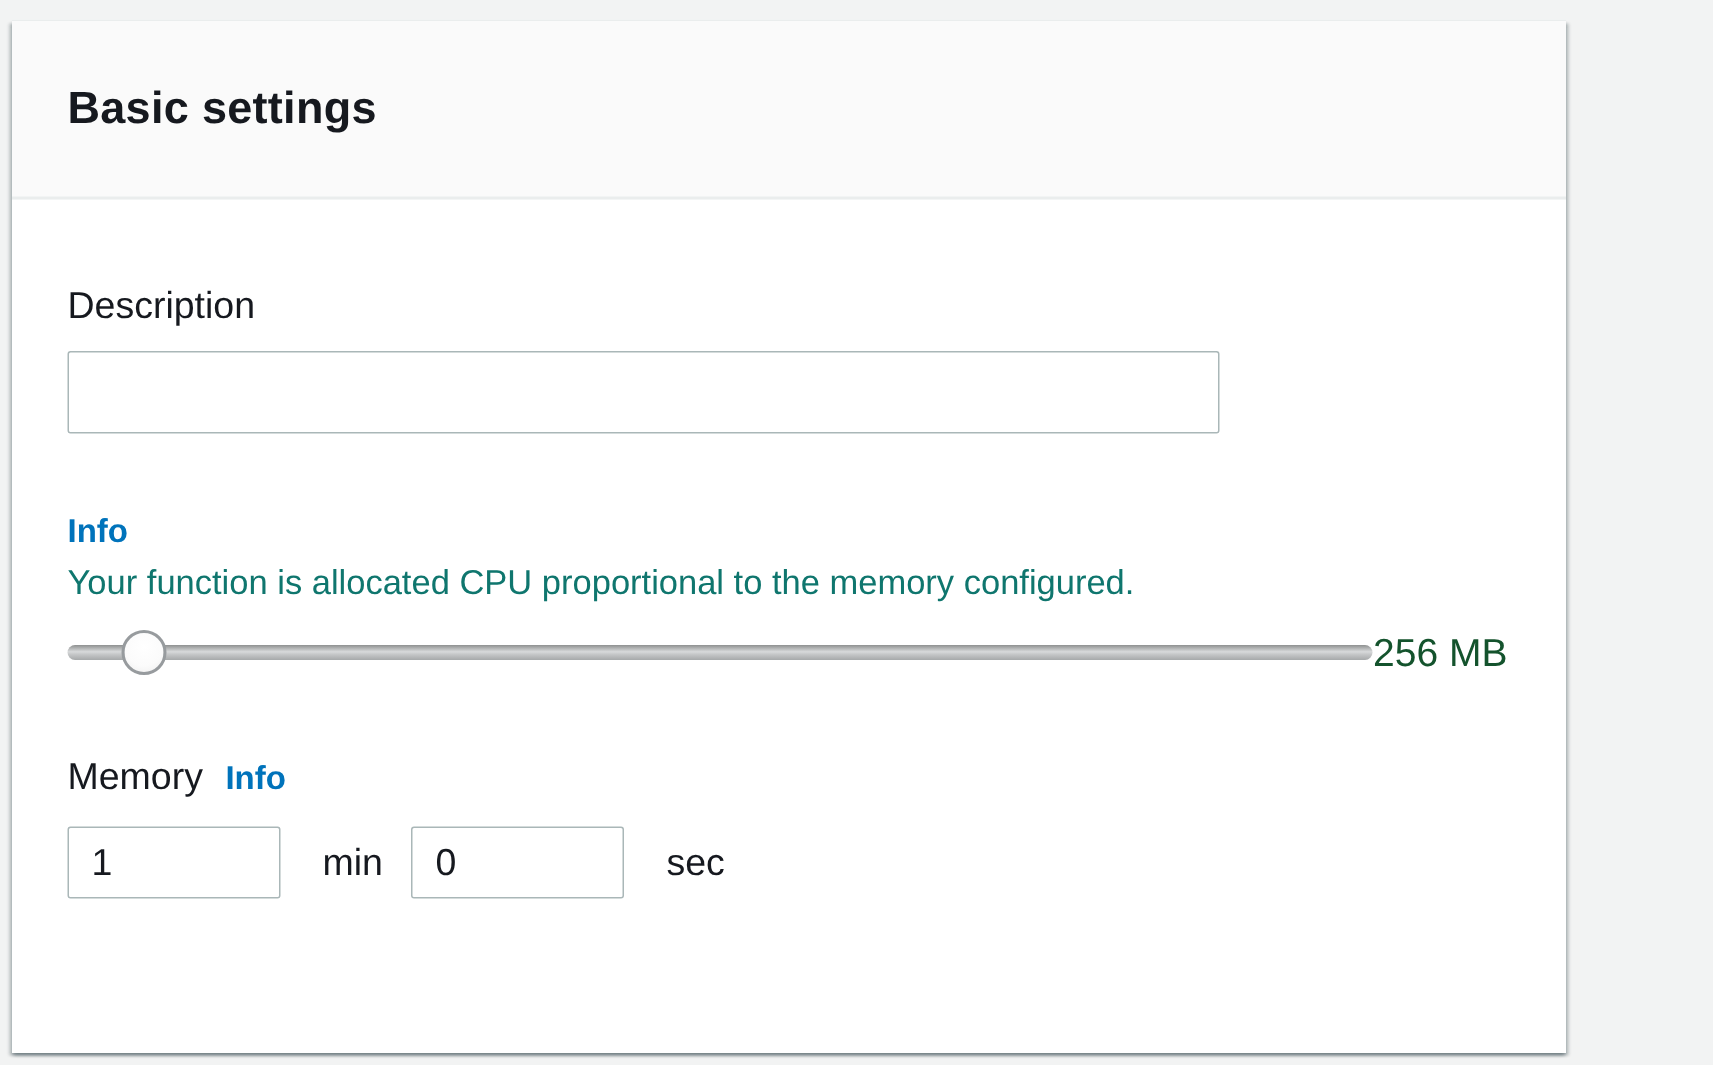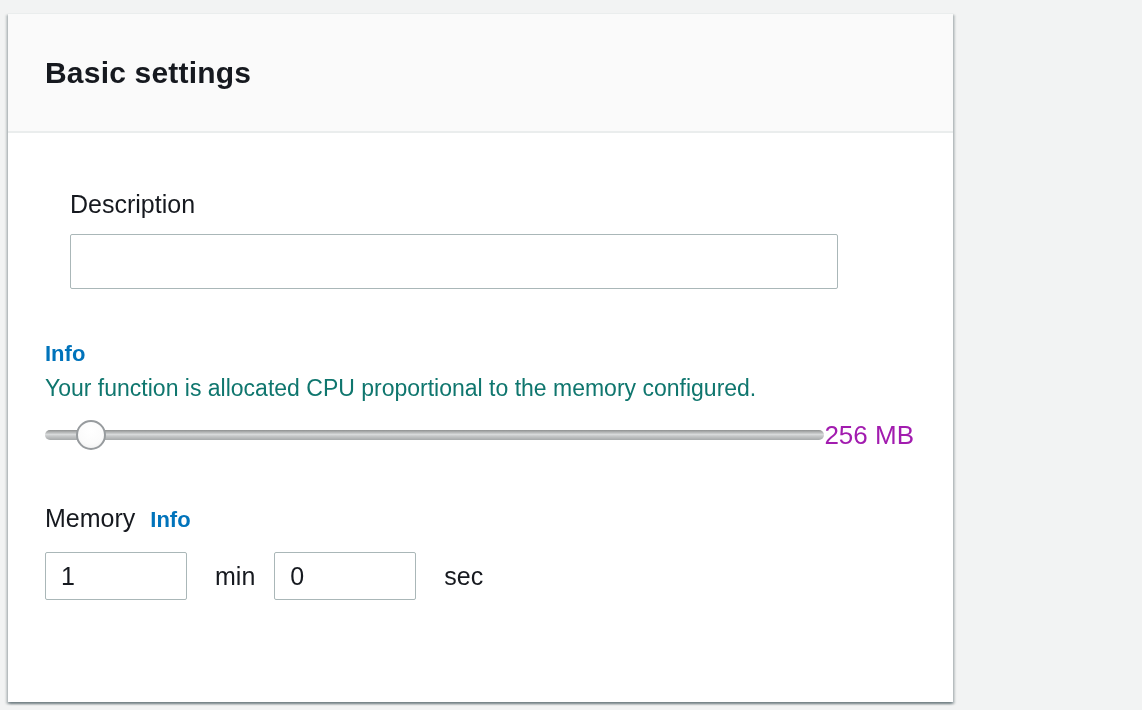--- a/index.html
+++ b/index.html
@@ -6,21 +6,21 @@
   html, body {
     width: 1142px; height: 710px;
     background: #f2f3f3;
     font-family: "Liberation Sans", "DejaVu Sans", sans-serif;
     color: #16191f;
     overflow: hidden;
   }
   .card {
     position: absolute;
     left: 8px; top: 13px;
-    width: 945px; height: 689px;
+    width: 1036px; height: 689px;
     background: #ffffff;
     border-top: 1px solid #eaeded;
     box-shadow: 0 2px 2px 0 rgba(0,28,36,0.30),
                 2px 2px 2px 0 rgba(0,28,36,0.18),
                 -2px 2px 2px 0 rgba(0,28,36,0.18);
   }
   .card-header {
     height: 119px;
     background: #fafafa;
     border-bottom: 2px solid #eaeded;
@@ -47,21 +47,21 @@
     font-size: 25px;
     color: #16191f;
   }
   .info-link {
     font-size: 22px;
     font-weight: bold;
     color: #0073bb;
     text-decoration: none;
     cursor: pointer;
   }
-  .description-row { margin-top: 56px; margin-left: 25px; }
+  .description-row { margin-top: 56px; }
   .description-input {
     display: block;
     margin-top: 15px;
     width: 768px;
     height: 55px;
     border: 1px solid #aab7b8;
     border-radius: 2px;
     background: #ffffff;
     font-family: "Liberation Sans", "DejaVu Sans", sans-serif;
     font-size: 25px;
@@ -105,21 +105,21 @@
     width: 30px;
     height: 30px;
     border-radius: 50%;
     background: radial-gradient(circle at 50% 35%, #ffffff 0%, #fbfbfb 60%, #ededed 100%);
     border: 2px solid #979b9e;
     cursor: grab;
   }
   .slider-value {
     margin-left: auto;
     font-size: 26px;
-    color: #a21caf;
+    color: #14532d;
     white-space: nowrap;
   }
   .timeout-row { margin-top: 52px; }
   .timeout-inputs {
     margin-top: 17px;
     display: flex;
     align-items: center;
   }
   .timeout-input {
     width: 142px;

